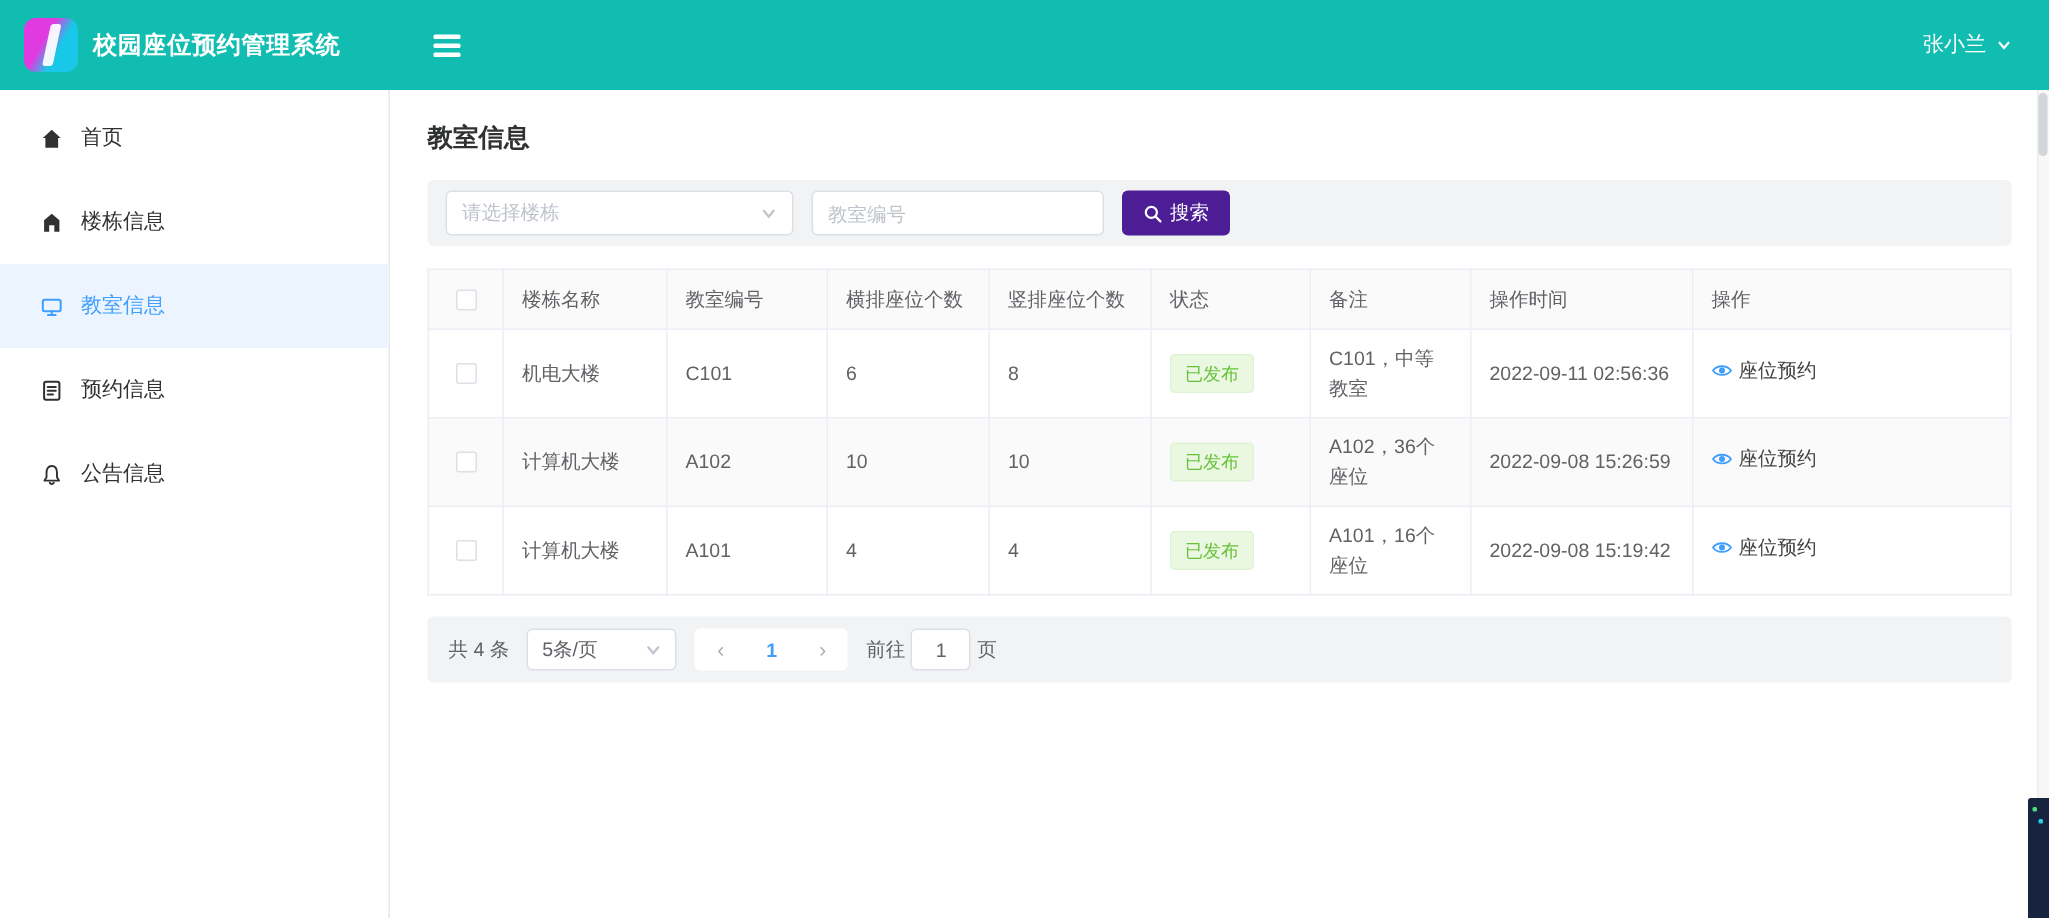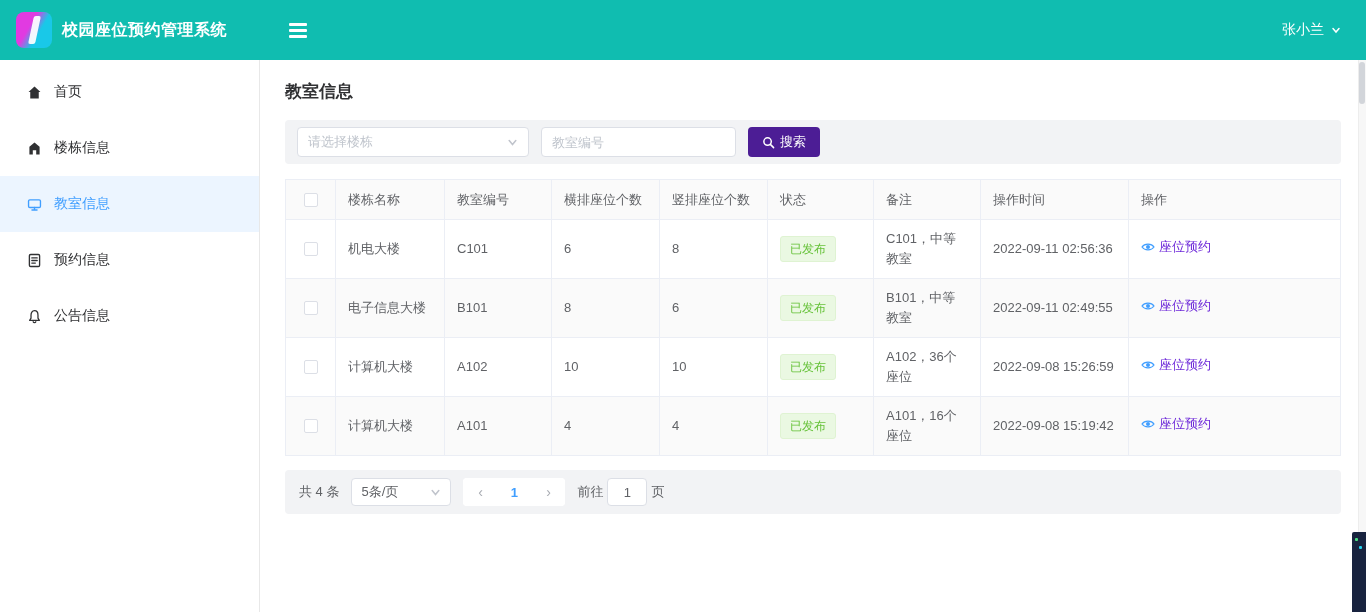--- a/index.html
+++ b/index.html
@@ -47,21 +47,21 @@
           border:1px solid #ebeef5; background:#fff; }
   th, td { border:1px solid #ebeef5; padding:0 12px; text-align:left; vertical-align:middle; }
   thead th { height:40px; background:#fafafa; color:#606266; font-weight:500; }
   tbody td { height:59px; line-height:1.55; }
   tbody tr:nth-child(even) td { background:#fafafa; }
   .cb-cell { text-align:center; padding:0; }
   .checkbox { display:inline-block; width:14px; height:14px; border:1px solid #dcdfe6; border-radius:2px;
               background:#fff; vertical-align:middle; cursor:pointer; }
   .badge { display:inline-block; padding:3px 9px; font-size:12px; color:#67c23a; background:#eaf8e2;
            border:1px solid #dff3d2; border-radius:3px; white-space:nowrap; }
-  .action-link { display:inline-flex; align-items:center; gap:4px; color:#6d28d9; text-decoration:none; cursor:pointer; white-space:nowrap; }
+  .action-link { display:inline-flex; align-items:center; gap:4px; color:#404040; text-decoration:none; cursor:pointer; white-space:nowrap; }
 
   
   .pagination { margin-top:14px; background:#f2f3f5; border-radius:4px; padding:8px 14px;
                 display:flex; align-items:center; gap:12px; font-size:13px; color:#606266; }
   .size-select { width:100px; height:28px; background:#fff; border:1px solid #dcdfe6; border-radius:4px;
                  display:flex; align-items:center; justify-content:space-between; padding:0 9px; cursor:pointer; }
   .size-select .val { font-size:13px; color:#606266; }
   .pager { display:flex; background:#fff; border-radius:4px; overflow:hidden; }
   .pager .pg { width:34px; height:28px; display:flex; align-items:center; justify-content:center;
                background:#fff; border:none; cursor:pointer; font-size:14px; color:#a8abb2; font-family:inherit; }
@@ -198,37 +198,20 @@
             <td><a class="action-link">
                   <svg width="14" height="14" viewBox="0 0 14 14">
                     <path d="M1 7 C3.5 3.2 10.5 3.2 13 7 C10.5 10.8 3.5 10.8 1 7 Z" fill="none" stroke="#409eff" stroke-width="1.2"></path>
                     <circle cx="7" cy="7" r="2" fill="#409eff"></circle>
                   </svg>
                   <span>座位预约</span>
                 </a></td>
           </tr>
           <tr>
             <td class="cb-cell"><span class="checkbox"></span></td>
-            <td>电子信息大楼</td>
-            <td>B101</td>
-            <td>8</td>
-            <td>6</td>
-            <td><span class="badge">已发布</span></td>
-            <td>B101，中等教室</td>
-            <td>2022-09-11 02:49:55</td>
-            <td><a class="action-link">
-                  <svg width="14" height="14" viewBox="0 0 14 14">
-                    <path d="M1 7 C3.5 3.2 10.5 3.2 13 7 C10.5 10.8 3.5 10.8 1 7 Z" fill="none" stroke="#409eff" stroke-width="1.2"></path>
-                    <circle cx="7" cy="7" r="2" fill="#409eff"></circle>
-                  </svg>
-                  <span>座位预约</span>
-                </a></td>
-          </tr>
-          <tr>
-            <td class="cb-cell"><span class="checkbox"></span></td>
             <td>计算机大楼</td>
             <td>A102</td>
             <td>10</td>
             <td>10</td>
             <td><span class="badge">已发布</span></td>
             <td>A102，36个座位</td>
             <td>2022-09-08 15:26:59</td>
             <td><a class="action-link">
                   <svg width="14" height="14" viewBox="0 0 14 14">
                     <path d="M1 7 C3.5 3.2 10.5 3.2 13 7 C10.5 10.8 3.5 10.8 1 7 Z" fill="none" stroke="#409eff" stroke-width="1.2"></path>

